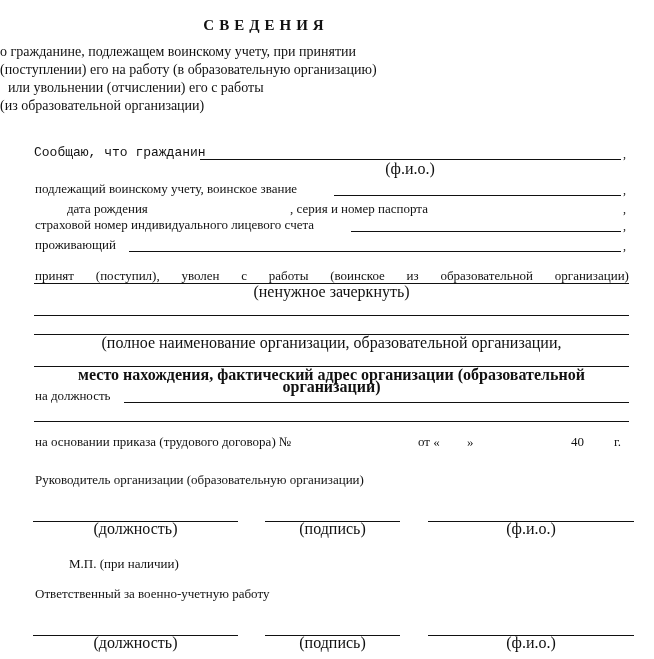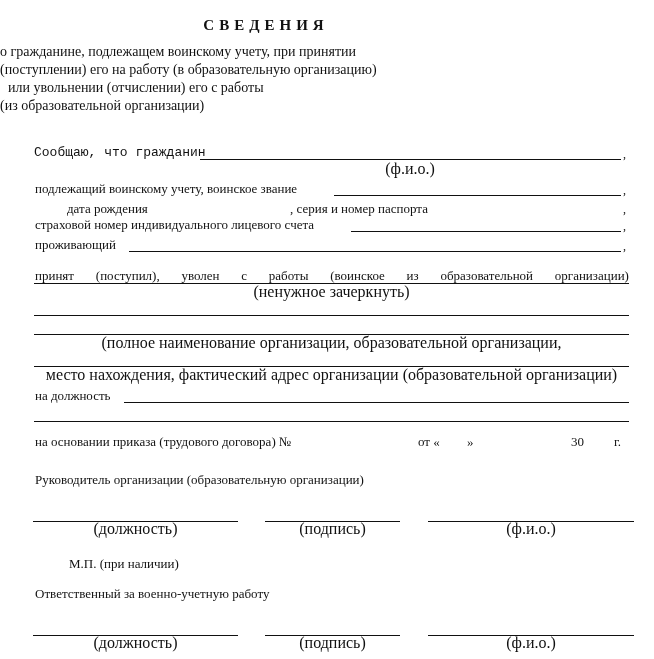--- a/index.html
+++ b/index.html
@@ -56,33 +56,33 @@
   <span>образовательной</span>
   <span>организации)</span>
 </div>
 <div class="line" style="left:34px; width:595px; top:283px;"></div>
 <div class="caption" style="left:34px; width:595px; top:286px;">(ненужное зачеркнуть)</div>
 
 <div class="line" style="left:34px; width:595px; top:315px;"></div>
 <div class="line" style="left:34px; width:595px; top:334px;"></div>
 <div class="caption" style="left:34px; width:595px; top:337px;">(полное наименование  организации,  образовательной организации,</div>
 <div class="line" style="left:34px; width:595px; top:366px;"></div>
-<div class="caption" style="left:34px; width:595px; top:369px;">место нахождения, фактический адрес организации  (образовательной организации)</div>
+<div class="caption" style="left:34px; width:595px; top:369px;font-weight:bold;">место нахождения, фактический адрес организации  (образовательной организации)</div>
 
 <div class="abs txt" style="left:35px; top:388px;">на должность</div>
 <div class="line" style="left:124px; width:505px; top:402px;"></div>
 <div class="line" style="left:34px; width:595px; top:421px;"></div>
 
 <div class="abs txt" style="left:35px; top:434px;">на основании приказа (трудового  договора) №</div>
 <div class="abs" style="left:322px; top:432px; width:90px; height:16px;"></div>
 <div class="abs txt" style="left:418px; top:434px;">от «</div>
 <div class="abs" style="left:441px; top:432px; width:24px; height:16px;"></div>
 <div class="abs txt" style="left:467px; top:434px;">»</div>
 <div class="abs" style="left:478px; top:432px; width:90px; height:16px;"></div>
-<div class="abs txt" style="left:571px; top:434px;">30</div>
+<div class="abs txt" style="left:571px; top:434px;">40</div>
 <div class="abs" style="left:586px; top:432px; width:24px; height:16px;"></div>
 <div class="abs txt" style="left:614px; top:434px;">г.</div>
 
 <div class="abs txt" style="left:35px; top:472px;">Руководитель организации (образовательную  организации)</div>
 <div class="line" style="left:33px; width:205px; top:521px;"></div>
 <div class="line" style="left:265px; width:135px; top:521px;"></div>
 <div class="line" style="left:428px; width:206px; top:521px;"></div>
 <div class="caption" style="left:33px; width:205px; top:523px;">(должность)</div>
 <div class="caption" style="left:265px; width:135px; top:523px;">(подпись)</div>
 <div class="caption" style="left:428px; width:206px; top:523px;">(ф.и.о.)</div>

